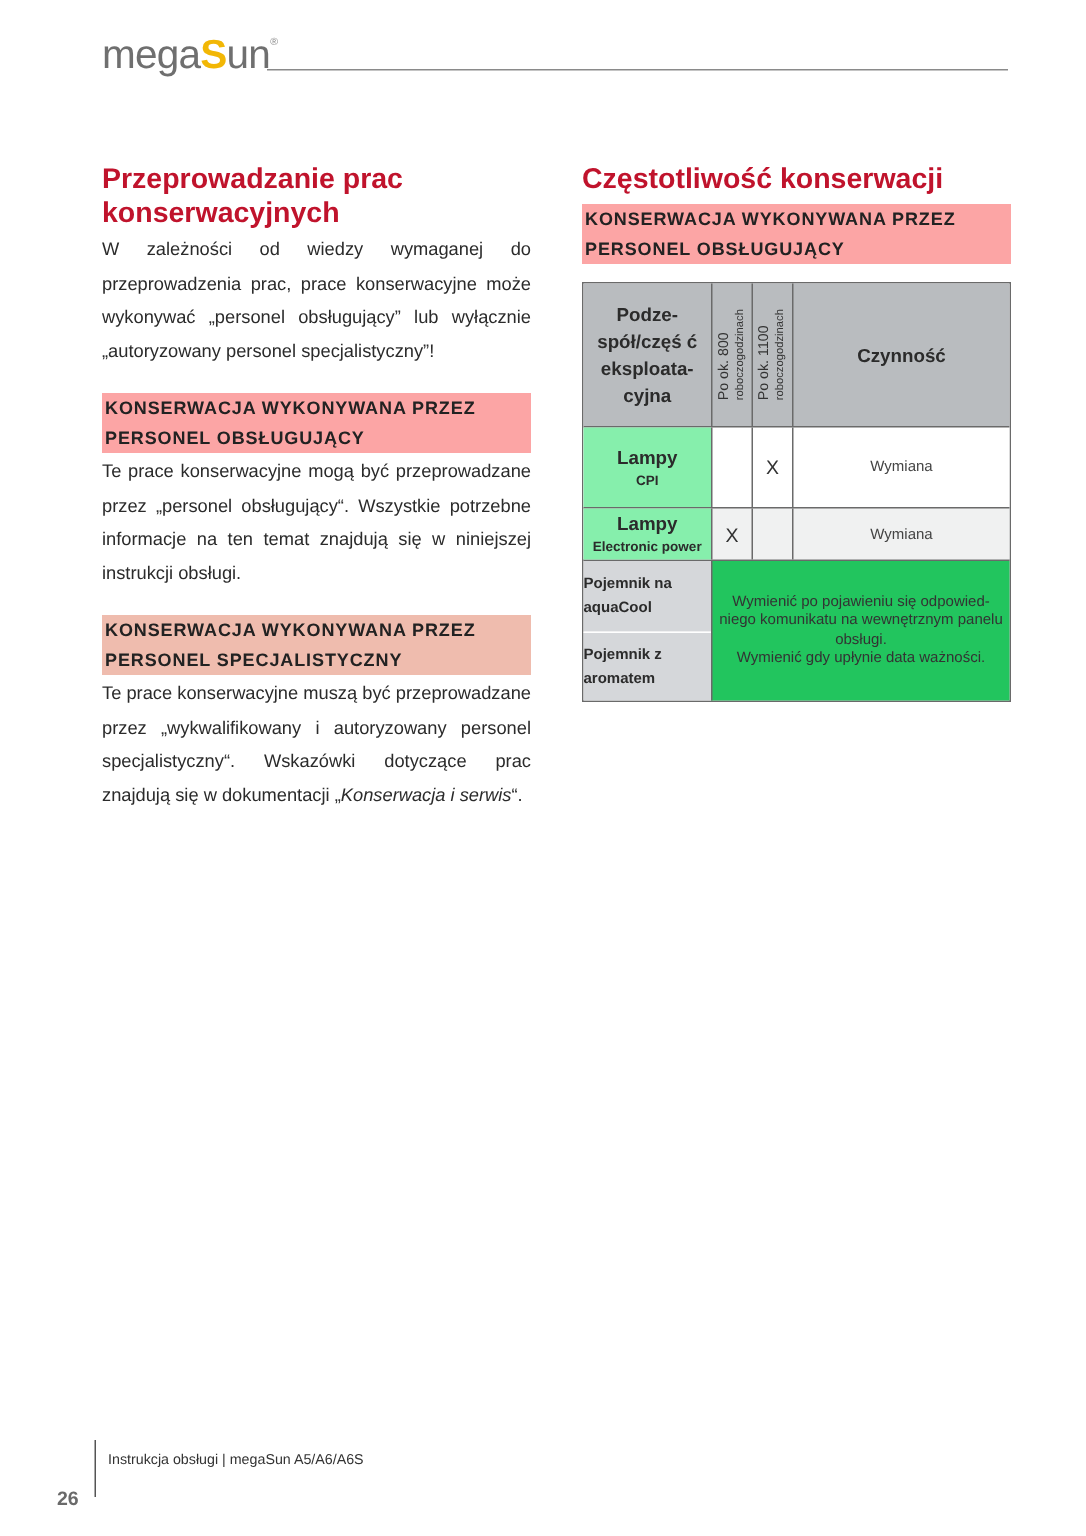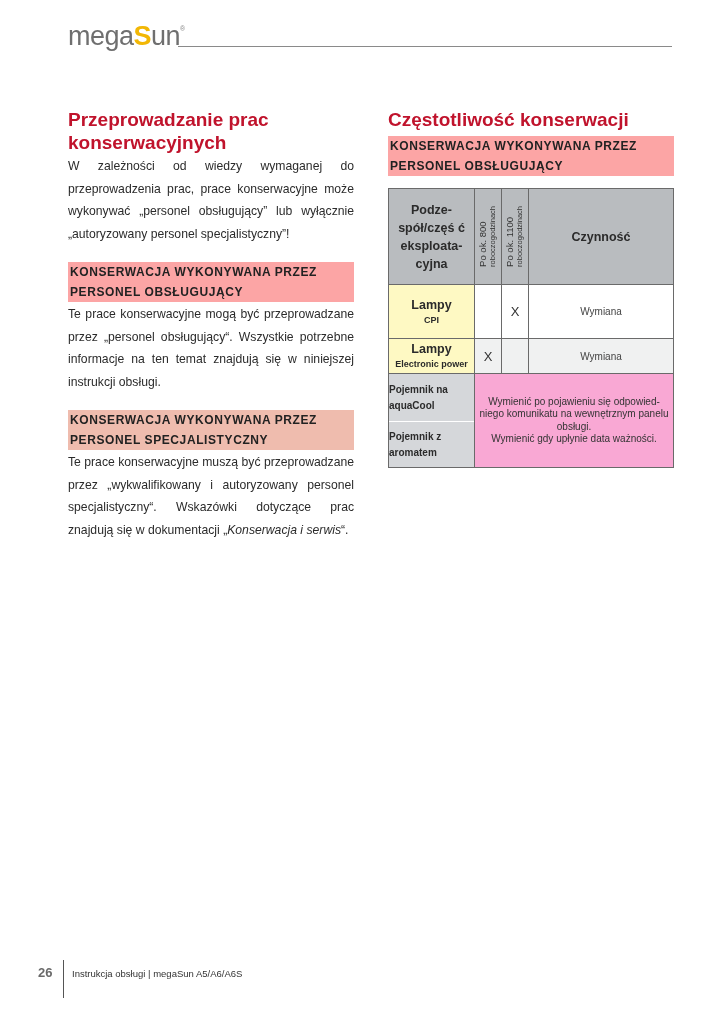--- a/index.html
+++ b/index.html
@@ -32,35 +32,35 @@
   .td:first-child { border-left: none; }
   .c1 { width: 85px; }
   .c2 { width: 27px; }
   .c3 { width: 27px; }
   .c4 { flex: 1; }
   .head { height: 95px; background: #b9bcbf; justify-content: flex-end; }
   .head .c1 { font-weight: bold; font-size: 12.5px; line-height: 18px; color: #2b2b2b; padding: 0 6px; }
   .head .c4 { font-weight: bold; font-size: 12.5px; color: #2b2b2b; }
   .vert { writing-mode: vertical-rl; transform: rotate(180deg); font-size: 9.5px; line-height: 10px; color: #333; text-align: left; }
   .vert small { font-size: 7.5px; display: block; }
-  .label-cell { background: #fef9c3; flex-direction: column; }
+  .label-cell { background: #86efac; flex-direction: column; }
   .lbl-main { font-weight: bold; font-size: 12.5px; color: #2b2b2b; line-height: 16px; }
   .lbl-sub { font-weight: bold; font-size: 9px; color: #2b2b2b; line-height: 14px; }
   .row-cpi { height: 54px; background: #ffffff; }
   .row-ep { height: 35px; background: #f0f1f1; }
   .mark { font-size: 13px; color: #333; }
   .action { font-size: 10px; color: #444; }
   .merged { display: flex; border-top: 1px solid #6a6a6a; }
   .merged .labels { width: 85px; display: flex; flex-direction: column; }
   .merged .labels .lc { background: #d5d7da; display: flex; align-items: center; justify-content: center; font-weight: bold; font-size: 10px; line-height: 16px; color: #2b2b2b; height: 47px; }
   .merged .labels .lc + .lc { border-top: 1px solid #ffffff; height: 46px; }
-  .merged .desc { flex: 1; border-left: 1px solid #6a6a6a; background: #f9a8d4; display: flex; align-items: center; justify-content: center; text-align: center; font-size: 10px; line-height: 12.5px; color: #333; padding: 0 4px; }
+  .merged .desc { flex: 1; border-left: 1px solid #6a6a6a; background: #22c55e; display: flex; align-items: center; justify-content: center; text-align: center; font-size: 10px; line-height: 12.5px; color: #333; padding: 0 4px; }
 
   
-  .page-num { position: absolute; left: 38px; top: 965px; font-size: 13px; font-weight: bold; color: #6a6a6a; }
+  .page-num { position: absolute; left: 38px; top: 991px; font-size: 13px; font-weight: bold; color: #6a6a6a; }
   .footer-rule { position: absolute; left: 63px; top: 960px; width: 1px; height: 38px; background: #555; }
   .footer-text { position: absolute; left: 72px; top: 968px; font-size: 9.5px; color: #333; }
   .footer-text b { font-weight: normal; }
 </style>
 </head>
 <body>
 
 <div class="logo"><span>mega</span><span class="s">S</span><span>un</span><span class="reg">®</span></div>
 <div class="header-rule"></div>
 

